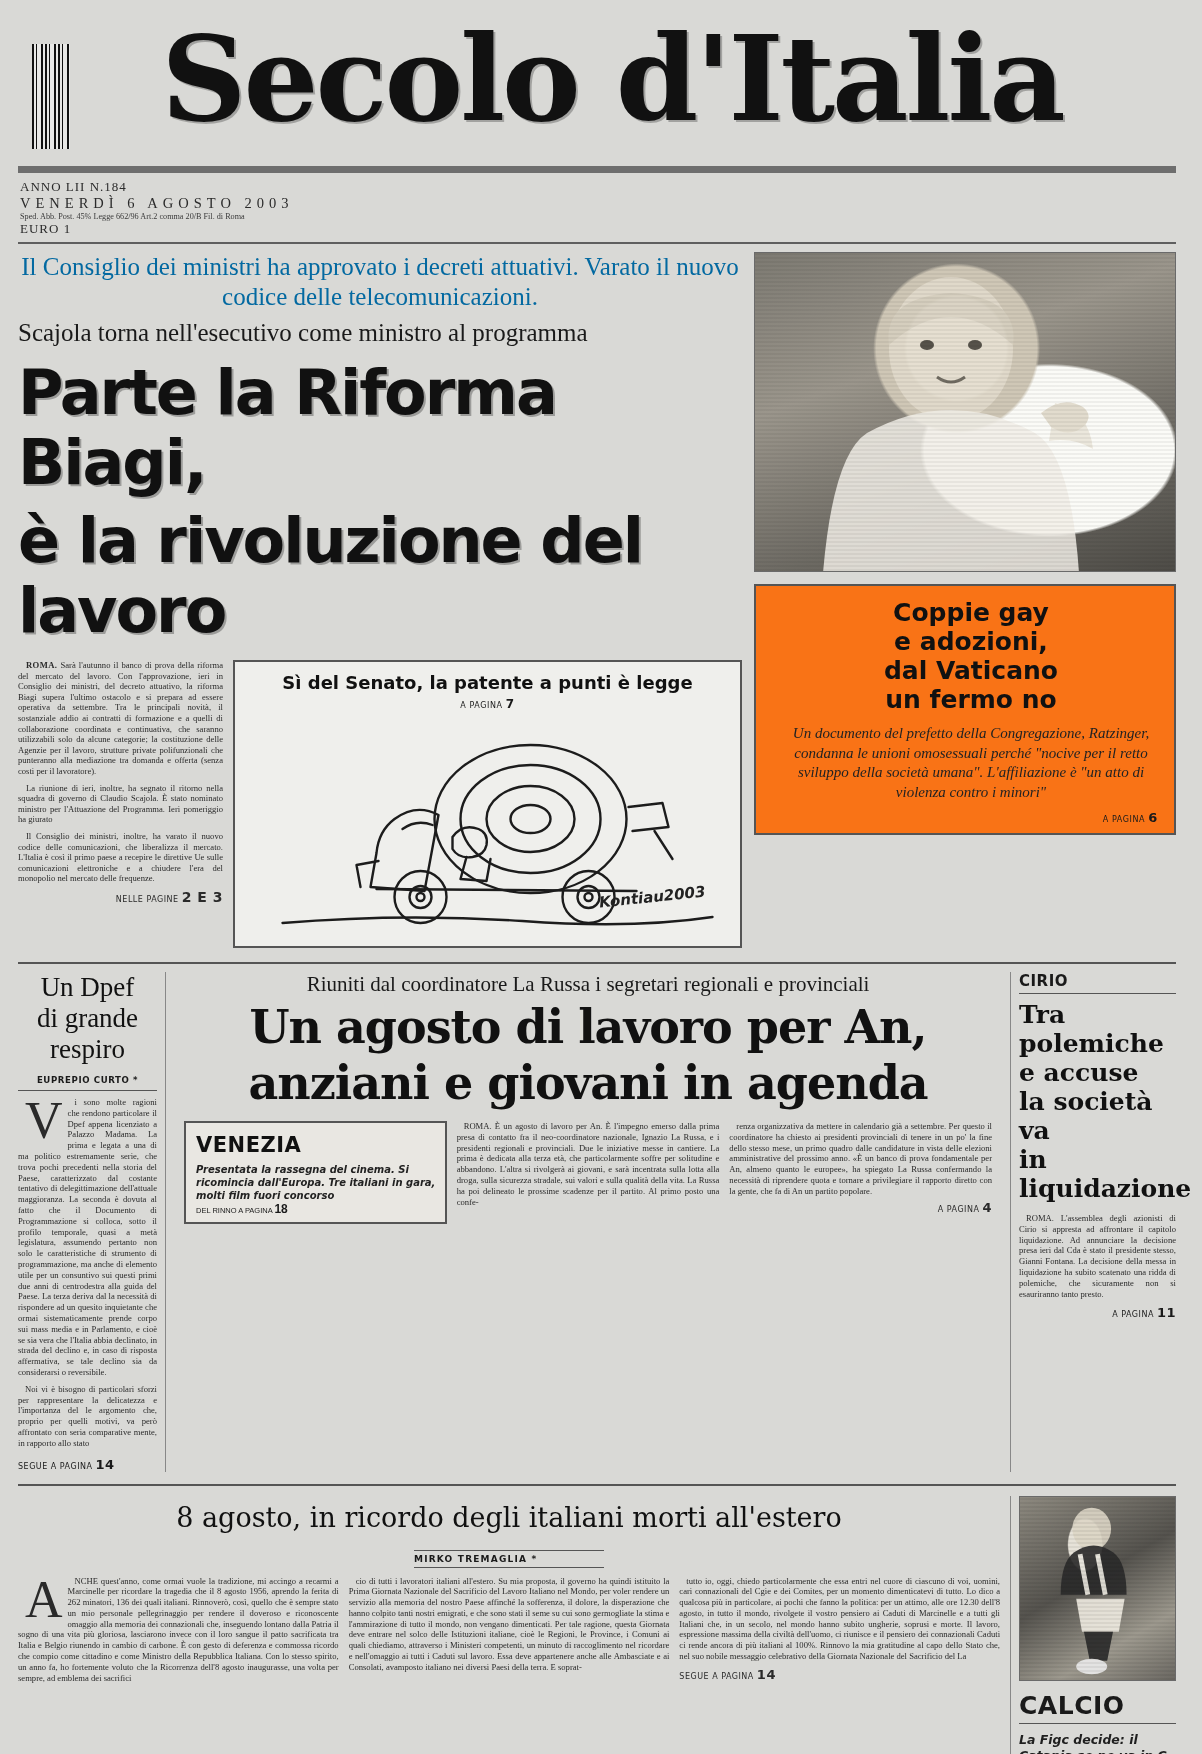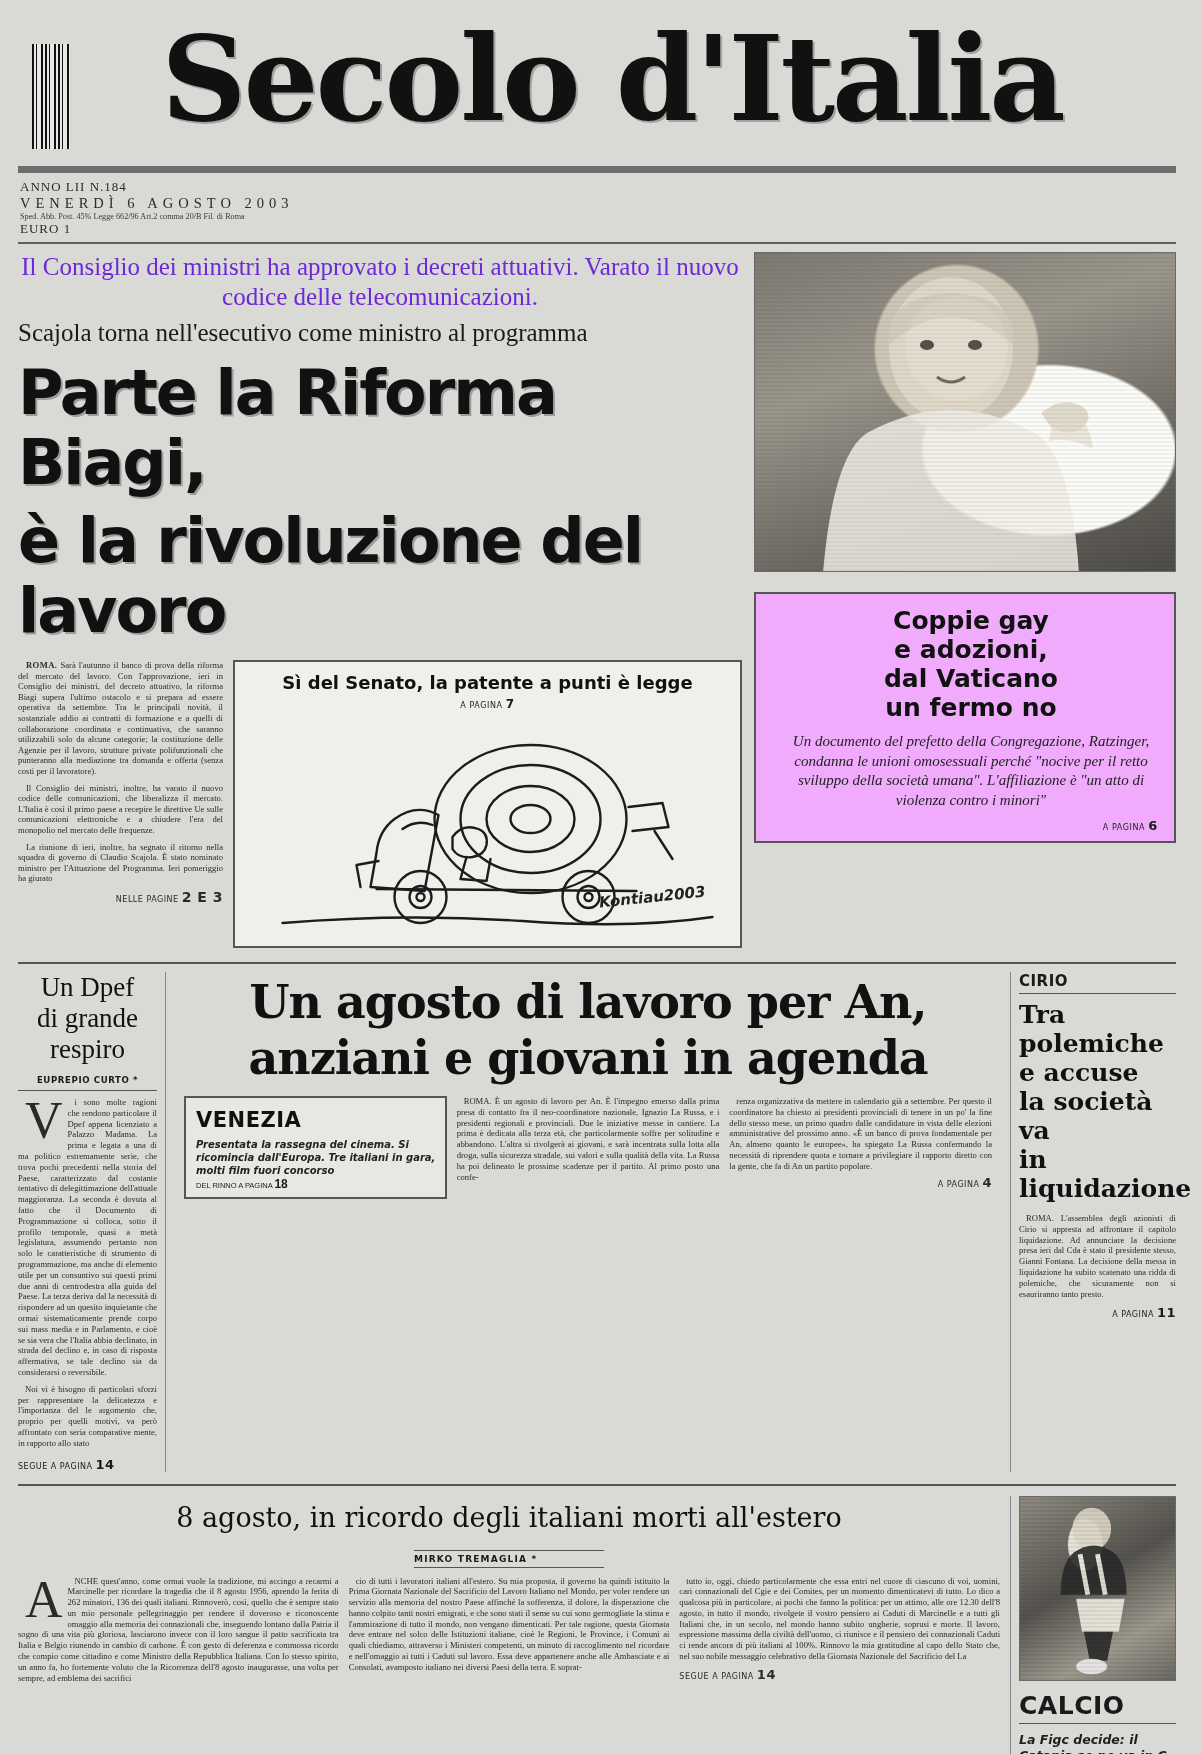--- a/index.html
+++ b/index.html
@@ -33,21 +33,21 @@
   .dateline .price { font-variant:small-caps; letter-spacing:1px; font-size:13px; }
 
   
   .top { display:flex; gap:12px; margin-top:8px; }
   .top-left { width:726px; }
   .top-right { width:422px; }
 
   .occ-row { display:flex; align-items:flex-start; gap:16px; }
   .occ-word { font-family:"DejaVu Sans", sans-serif; font-weight:700; font-size:42px;
     line-height:48px; letter-spacing:-1px; color:#111; text-shadow:1.5px 1.5px 0 rgba(0,0,0,.3); }
-  .occ-kicker { flex:1; text-align:center; font-size:25px; line-height:30px; color:#6d28d9; }
+  .occ-kicker { flex:1; text-align:center; font-size:25px; line-height:30px; color:#0369a1; }
 
   .subhead { font-size:25px; line-height:30px; margin-top:6px; padding-bottom:2px; }
 
   .main-head { font-family:"DejaVu Sans", sans-serif; font-weight:700;
     font-size:62px; line-height:70px; letter-spacing:-2px; color:#111;
     margin-top:8px; text-shadow:2px 2px 0 rgba(0,0,0,.28); }
 
   
   .lead-row { display:flex; gap:10px; margin-top:14px; }
   .lead-col { width:205px; font-size:8.6px; line-height:10.6px; text-align:justify; color:#2a2a2a; }
@@ -70,21 +70,21 @@
   
   .pope-photo { width:422px; height:320px; border:1px solid #6a6a6a;
     background:
       radial-gradient(ellipse at 48% 30%, #f3efe6 0 16%, #cfc7b6 17% 26%, transparent 27%),
       radial-gradient(ellipse at 70% 62%, #fbfbf7 0 30%, transparent 31%),
       linear-gradient(160deg,#7d7a72 0%,#9b968c 35%,#6d6a63 70%,#4e4c47 100%);
     position:relative; overflow:hidden; }
   .pope-photo::after { content:""; position:absolute; inset:0;
     background:repeating-linear-gradient(0deg, rgba(0,0,0,.05) 0 2px, transparent 2px 4px); }
 
-  .vat-box { border:2px solid #555; margin-top:20px; padding:12px 16px 8px 28px; background:#f0abfc; }
+  .vat-box { border:2px solid #555; margin-top:12px; padding:12px 16px 8px 28px; background:#f97316; }
   .vat-head { font-family:"DejaVu Sans", sans-serif; font-weight:700; font-size:25px;
     line-height:29px; text-align:center; color:#111; }
   .vat-body { font-style:italic; font-size:15px; line-height:19.5px; text-align:center;
     margin-top:10px; color:#222; }
   .vat-ref { text-align:right; font-family:"DejaVu Sans", sans-serif; font-size:8px;
     font-variant:small-caps; letter-spacing:.6px; margin-top:8px; }
   .vat-ref b { font-size:13px; }
 
   
   .mid { display:flex; gap:10px; margin-top:14px; border-top:2px solid #555; padding-top:8px; }
@@ -177,22 +177,22 @@
         <div class="occ-kicker">Il Consiglio dei ministri ha approvato i decreti attuativi. Varato il nuovo codice delle telecomunicazioni.</div>
       </div>
       <div class="subhead">Scajola torna nell'esecutivo come ministro al programma</div>
       <div class="main-head">Parte la Riforma Biagi,</div>
       <div class="main-head">è la rivoluzione del lavoro</div>
 
       <div class="lead-row">
         <div class="lead-col">
           <p><span class="roma">ROMA.</span>
              <span>Sarà l'autunno il banco di prova della riforma del mercato del lavoro. Con l'approvazione, ieri in Consiglio dei ministri, del decreto attuativo, la riforma Biagi supera l'ultimo ostacolo e si prepara ad essere operativa da settembre. Tra le principali novità, il sostanziale addio ai contratti di formazione e a quelli di collaborazione coordinata e continuativa, che saranno utilizzabili solo da alcune categorie; la costituzione delle Agenzie per il lavoro, strutture private polifunzionali che punteranno alla mediazione tra domanda e offerta (senza costi per il lavoratore).</span></p>
+          <p>La riunione di ieri, inoltre, ha segnato il ritorno nella squadra di governo di Claudio Scajola. È stato nominato ministro per l'Attuazione del Programma. Ieri pomeriggio ha giurato</p>
           <p>Il Consiglio dei ministri, inoltre, ha varato il nuovo codice delle comunicazioni, che liberalizza il mercato. L'Italia è così il primo paese a recepire le direttive Ue sulle comunicazioni elettroniche e a chiudere l'era del monopolio nel mercato delle frequenze.</p>
-          <p>La riunione di ieri, inoltre, ha segnato il ritorno nella squadra di governo di Claudio Scajola. È stato nominato ministro per l'Attuazione del Programma. Ieri pomeriggio ha giurato</p>
           <div class="lead-ref">
             <span>NELLE PAGINE</span>
             <b>2 E 3</b>
           </div>
         </div>
 
         <div class="cartoon-box">
           <div class="cartoon-cap">Sì del Senato, la patente a punti è legge</div>
           <div class="cartoon-ref">
             <span>A PAGINA</span>
@@ -269,20 +269,21 @@
         <p><span class="dropcap">V</span><span>i sono molte ragioni che rendono particolare il Dpef appena licenziato a Palazzo Madama. La prima e legata a una di ma politico estremamente serie, che trova pochi precedenti nella storia del Paese, caratterizzato dal costante tentativo di delegittimazione dell'attuale maggioranza. La seconda è dovuta al fatto che il Documento di Programmazione si colloca, sotto il profilo temporale, quasi a metà legislatura, assumendo pertanto non solo le caratteristiche di strumento di programmazione, ma anche di elemento utile per un consuntivo sui questi primi due anni di centrodestra alla guida del Paese. La terza deriva dal la necessità di rispondere ad un quesito inquietante che ormai sistematicamente prende corpo sui mass media e in Parlamento, e cioè se sia vera che l'Italia abbia declinato, in strada del declino e, in caso di risposta affermativa, se tale declino sia da considerarsi o reversibile.</span></p>
         <p>Noi vi è bisogno di particolari sforzi per rappresentare la delicatezza e l'importanza del le argomento che, proprio per quelli motivi, va però affrontato con seria comparative mente, in rapporto allo stato</p>
       </div>
       <div class="segue">
         <span>SEGUE A PAGINA</span>
         <b>14</b>
       </div>
     </div>
 
     <div class="mid-center">
+      <div class="mid-kicker">Riuniti dal coordinatore La Russa i segretari regionali e provinciali</div>
       <div class="mid-head">Un agosto di lavoro per An,</div>
       <div class="mid-head">anziani e giovani in agenda</div>
 
       <div class="mid-cols">
         <div class="c">
           <div class="venezia">
             <h4>VENEZIA</h4>
             <p>Presentata la rassegna del cinema. Si ricomincia dall'Europa. Tre italiani in gara, molti film fuori concorso</p>
             <div class="vref">
               <span>DEL RINNO A PAGINA</span>

